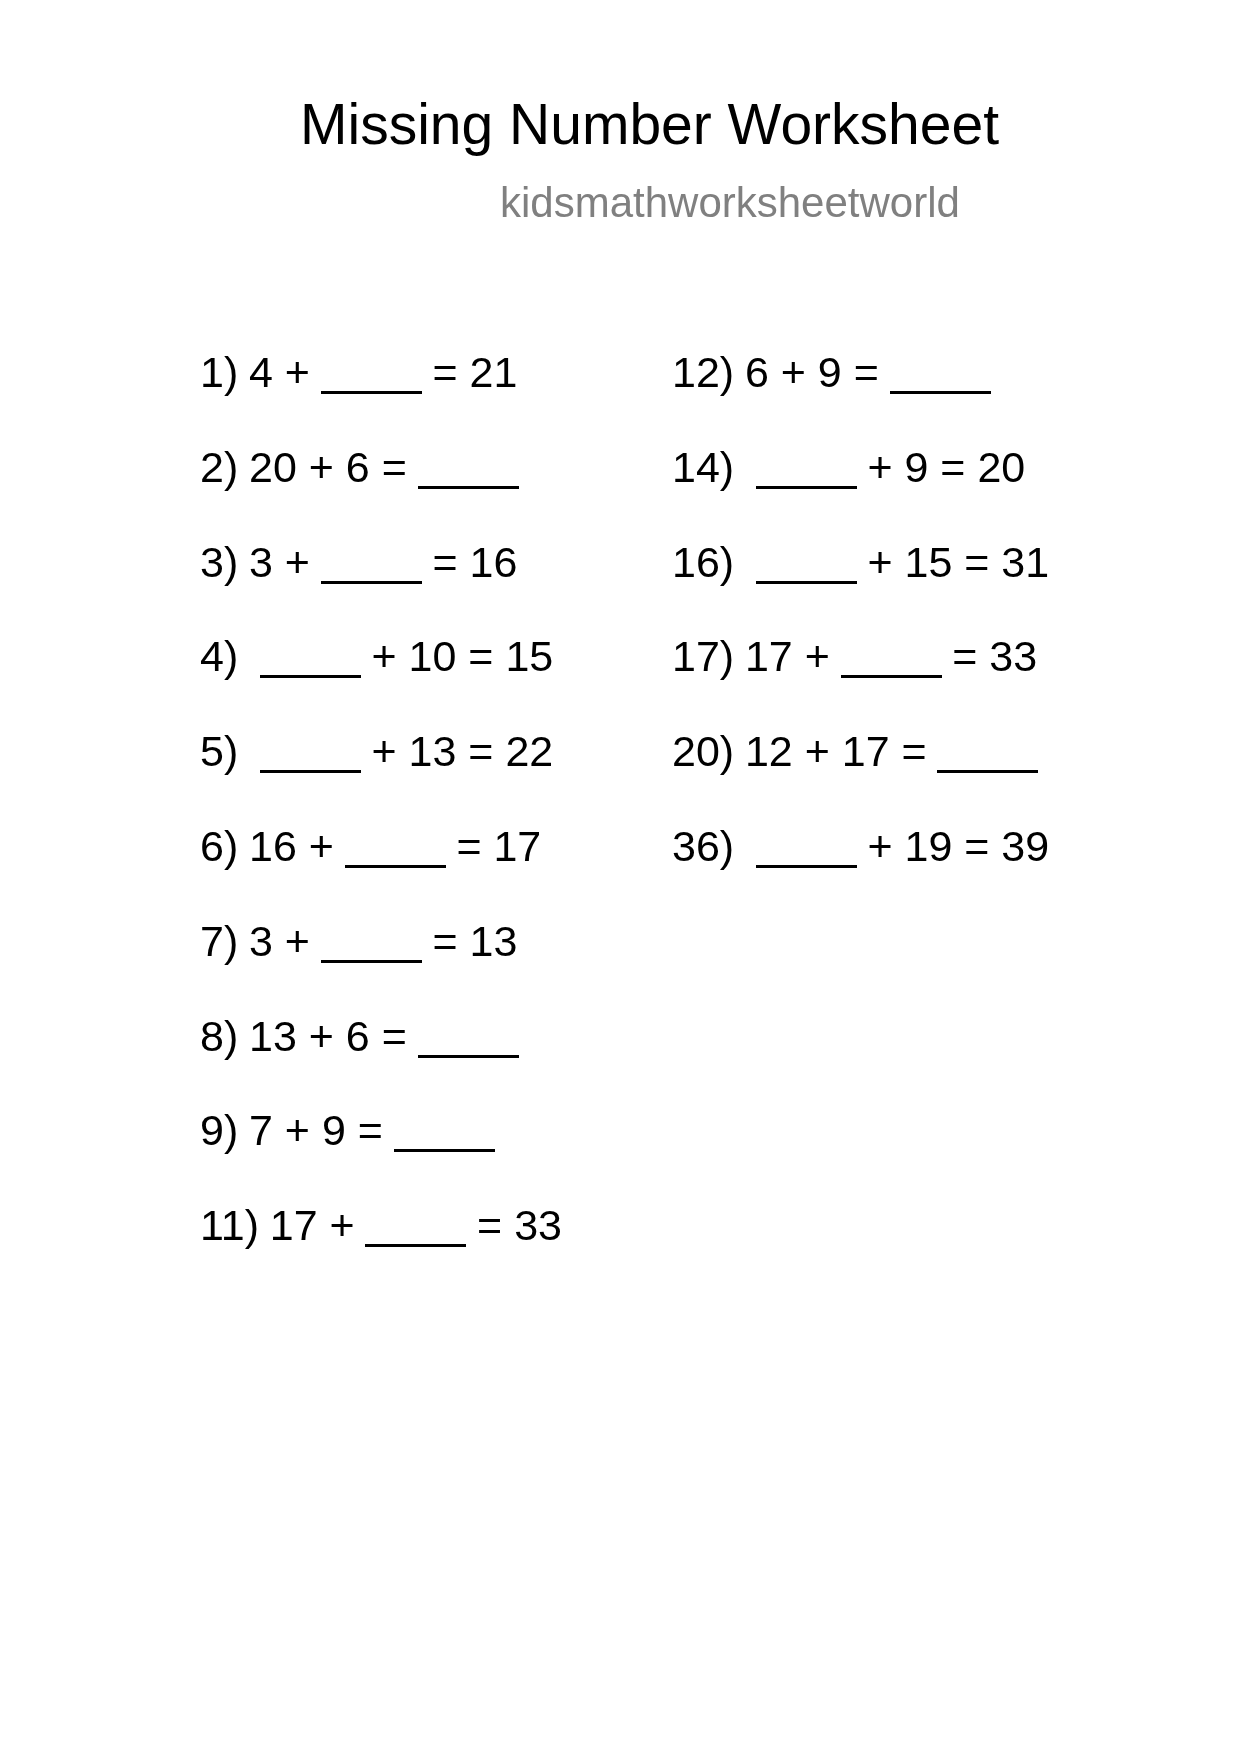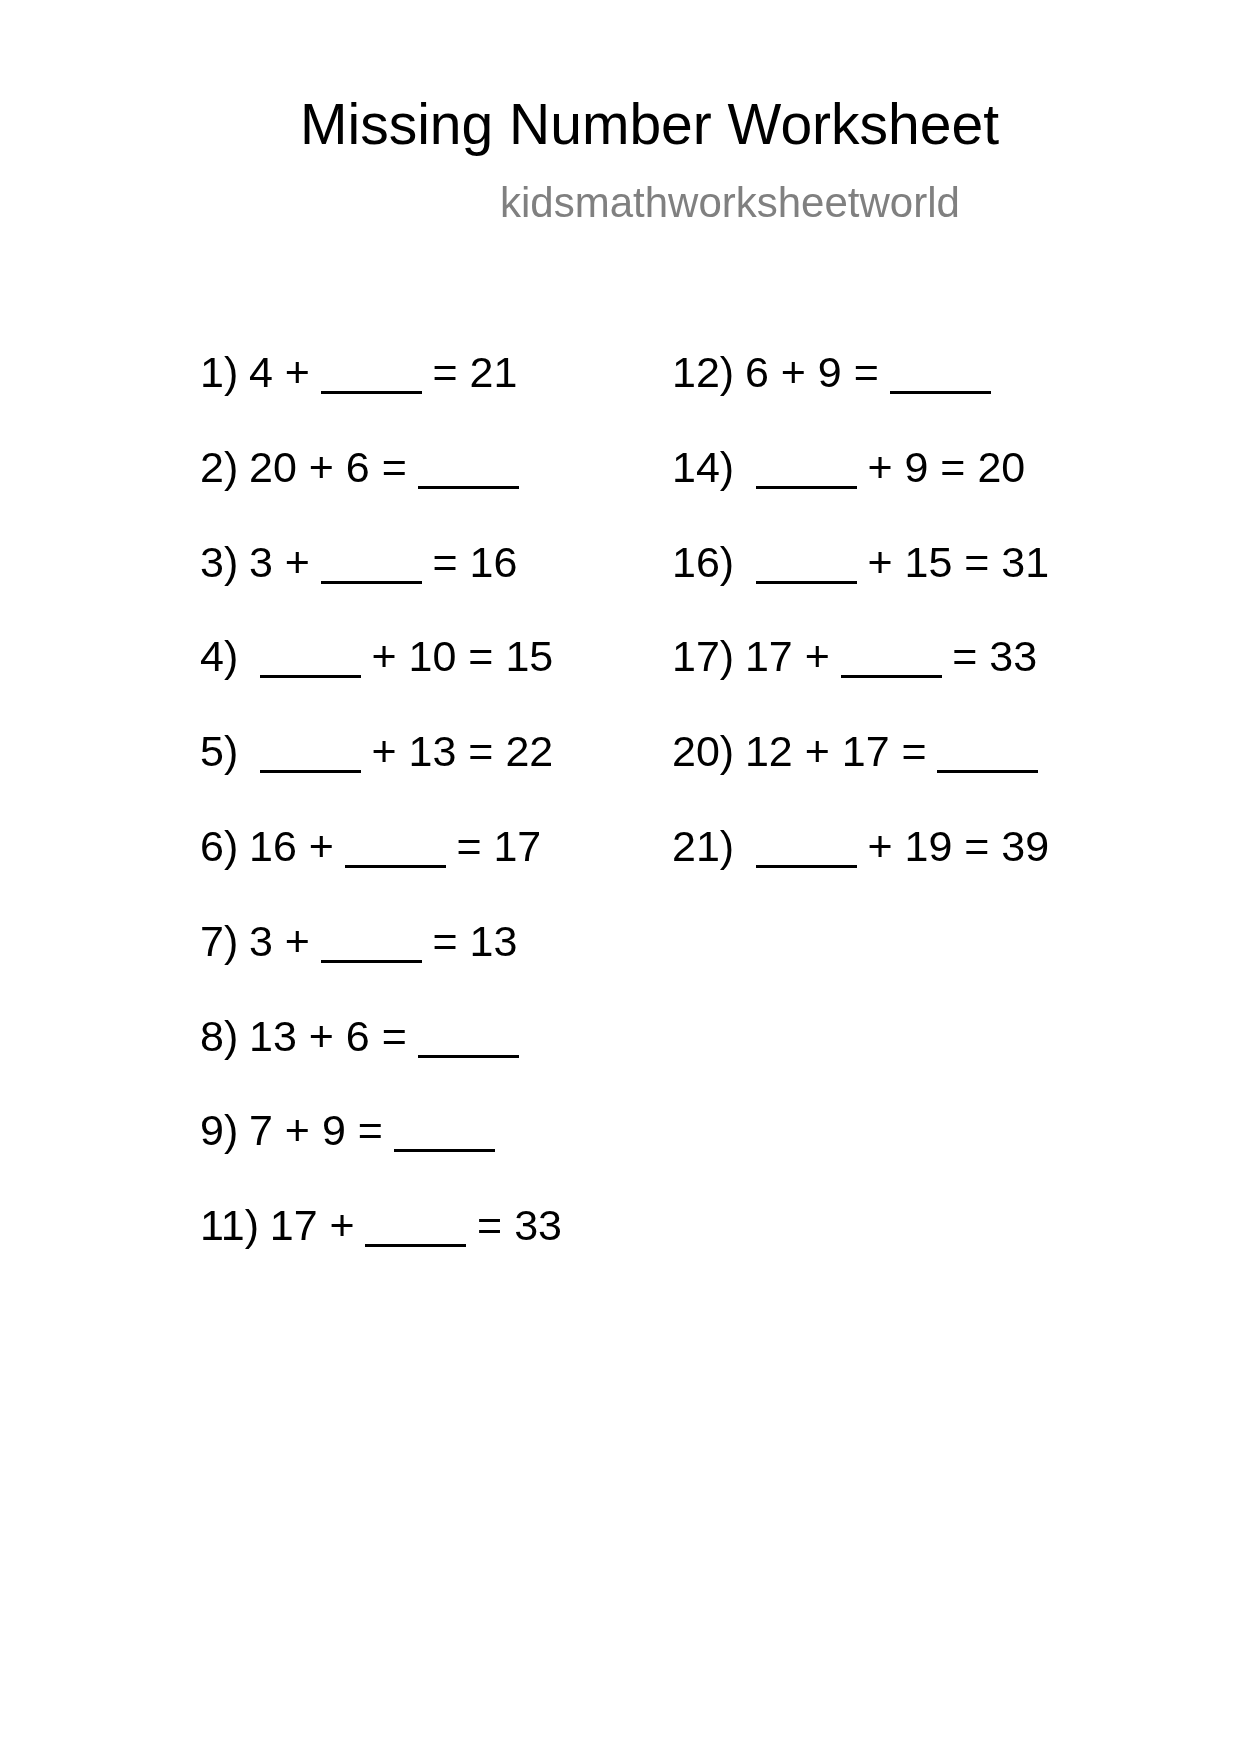--- a/index.html
+++ b/index.html
@@ -100,18 +100,18 @@
         <span>17 +</span>
         <span class="blank"></span>
         <span>= 33</span>
       </div>
       <div class="problem">
         <span class="num">20)</span>
         <span>12 + 17 =</span>
         <span class="blank"></span>
       </div>
       <div class="problem">
-        <span class="num">21)</span>
+        <span class="num">36)</span>
         <span class="blank"></span>
         <span>+ 19 = 39</span>
       </div>
     </div>
 </div>
 
 </body></html>

